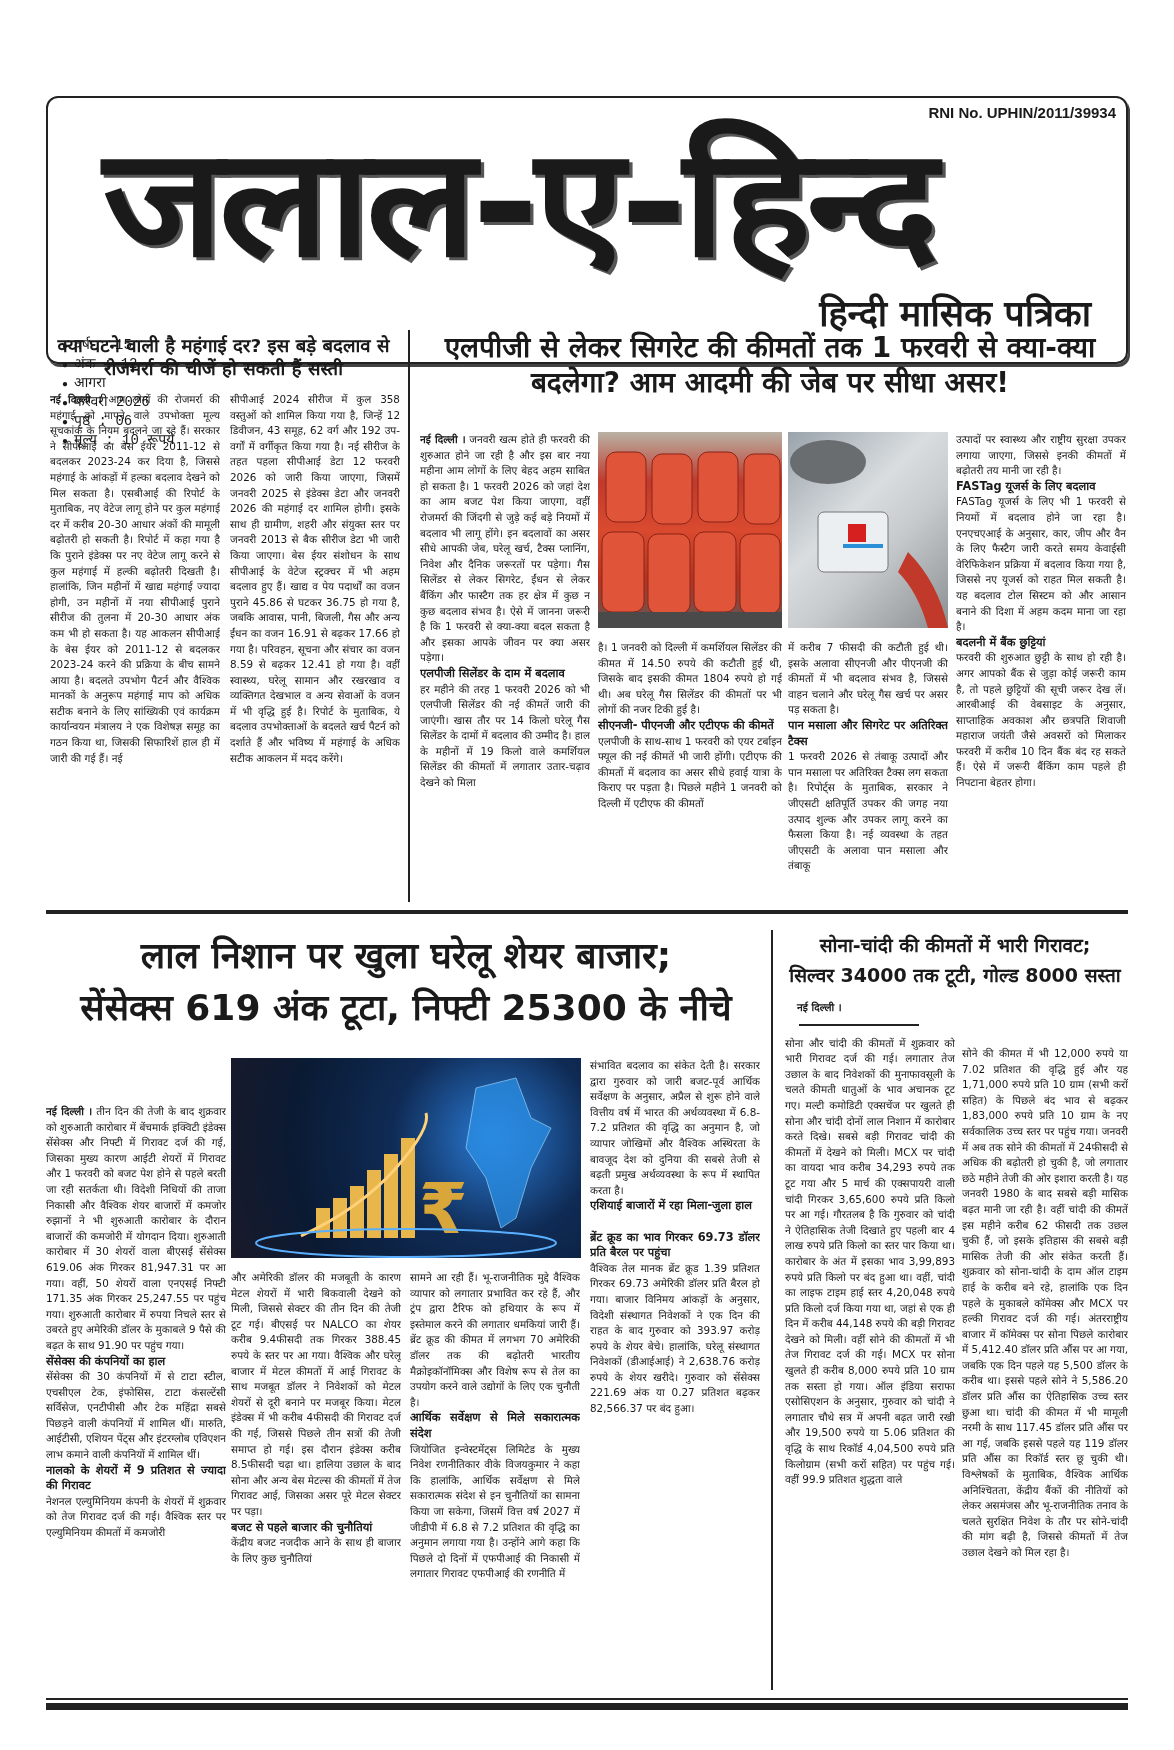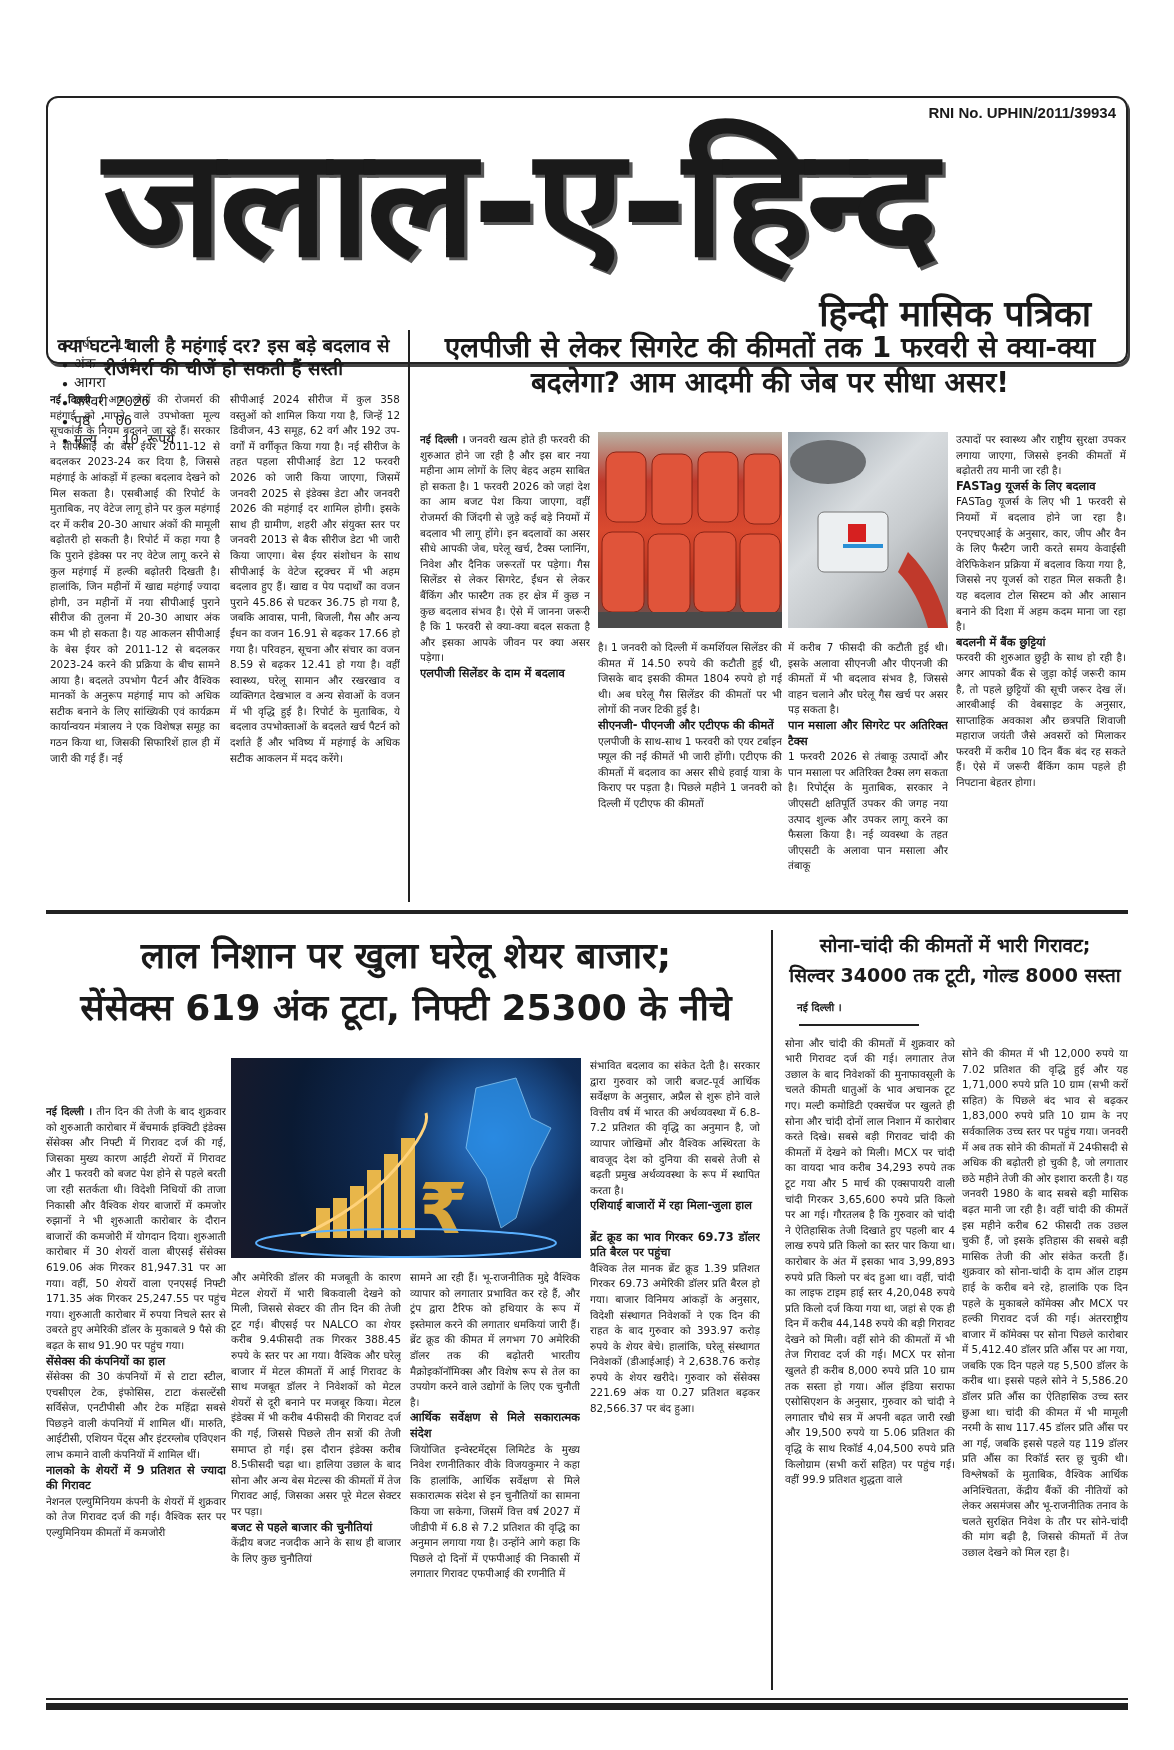--- a/index.html
+++ b/index.html
@@ -44,20 +44,21 @@
 <div class="abs col" style="left:230px;top:392px;width:170px;height:508px;">
   <span>सीपीआई 2024 सीरीज में कुल 358 वस्तुओं को शामिल किया गया है, जिन्हें 12 डिवीजन, 43 समूह, 62 वर्ग और 192 उप-वर्गों में वर्गीकृत किया गया है। नई सीरीज के तहत पहला सीपीआई डेटा 12 फरवरी 2026 को जारी किया जाएगा, जिसमें जनवरी 2025 से इंडेक्स डेटा और जनवरी 2026 की महंगाई दर शामिल होगी। इसके साथ ही ग्रामीण, शहरी और संयुक्त स्तर पर जनवरी 2013 से बैक सीरीज डेटा भी जारी किया जाएगा। बेस ईयर संशोधन के साथ सीपीआई के वेटेज स्ट्रक्चर में भी अहम बदलाव हुए हैं। खाद्य व पेय पदार्थों का वजन पुराने 45.86 से घटकर 36.75 हो गया है, जबकि आवास, पानी, बिजली, गैस और अन्य ईंधन का वजन 16.91 से बढ़कर 17.66 हो गया है। परिवहन, सूचना और संचार का वजन 8.59 से बढ़कर 12.41 हो गया है। वहीं स्वास्थ्य, घरेलू सामान और रखरखाव व व्यक्तिगत देखभाल व अन्य सेवाओं के वजन में भी वृद्धि हुई है। रिपोर्ट के मुताबिक, ये बदलाव उपभोक्ताओं के बदलते खर्च पैटर्न को दर्शाते हैं और भविष्य में महंगाई के अधिक सटीक आकलन में मदद करेंगे।</span>
 </div>
 <div class="abs vrule" style="left:408px;top:330px;height:572px;"></div>
 
 <div class="abs hl" style="left:420px;top:330px;width:700px;font-size:28px;text-align:center;">एलपीजी से लेकर सिगरेट की कीमतों तक 1 फरवरी से क्या-क्या बदलेगा? आम आदमी की जेब पर सीधा असर!</div>
 <div class="abs col" style="left:420px;top:432px;width:170px;height:468px;">
   <b>नई दिल्ली ।</b>
   <span>जनवरी खत्म होते ही फरवरी की शुरुआत होने जा रही है और इस बार नया महीना आम लोगों के लिए बेहद अहम साबित हो सकता है। 1 फरवरी 2026 को जहां देश का आम बजट पेश किया जाएगा, वहीं रोजमर्रा की जिंदगी से जुड़े कई बड़े नियमों में बदलाव भी लागू होंगे। इन बदलावों का असर सीधे आपकी जेब, घरेलू खर्च, टैक्स प्लानिंग, निवेश और दैनिक जरूरतों पर पड़ेगा। गैस सिलेंडर से लेकर सिगरेट, ईंधन से लेकर बैंकिंग और फास्टैग तक हर क्षेत्र में कुछ न कुछ बदलाव संभव है। ऐसे में जानना जरूरी है कि 1 फरवरी से क्या-क्या बदल सकता है और इसका आपके जीवन पर क्या असर पड़ेगा।</span><br>
   <span class="subh">एलपीजी सिलेंडर के दाम में बदलाव</span><br>
+  <span>हर महीने की तरह 1 फरवरी 2026 को भी एलपीजी सिलेंडर की नई कीमतें जारी की जाएंगी। खास तौर पर 14 किलो घरेलू गैस सिलेंडर के दामों में बदलाव की उम्मीद है। हाल के महीनों में 19 किलो वाले कमर्शियल सिलेंडर की कीमतों में लगातार उतार-चढ़ाव देखने को मिला</span>
 </div>
 <div class="abs photo" style="left:598px;top:432px;width:184px;height:196px;background:linear-gradient(180deg,#b9b2a5 0%,#c0392b 25%,#d94a2f 50%,#b8321f 75%,#5a5a5a 100%);">
   <svg width="184" height="196">
     <g fill="#e0543a" stroke="#8a2416" stroke-width="1">
       <rect x="8" y="20" width="40" height="70" rx="10"></rect>
         <rect x="54" y="22" width="40" height="70" rx="10"></rect>
         <rect x="100" y="20" width="40" height="70" rx="10"></rect>
         <rect x="146" y="22" width="36" height="70" rx="10"></rect>
       <rect x="4" y="100" width="42" height="80" rx="10"></rect>
         <rect x="50" y="102" width="42" height="80" rx="10"></rect>

